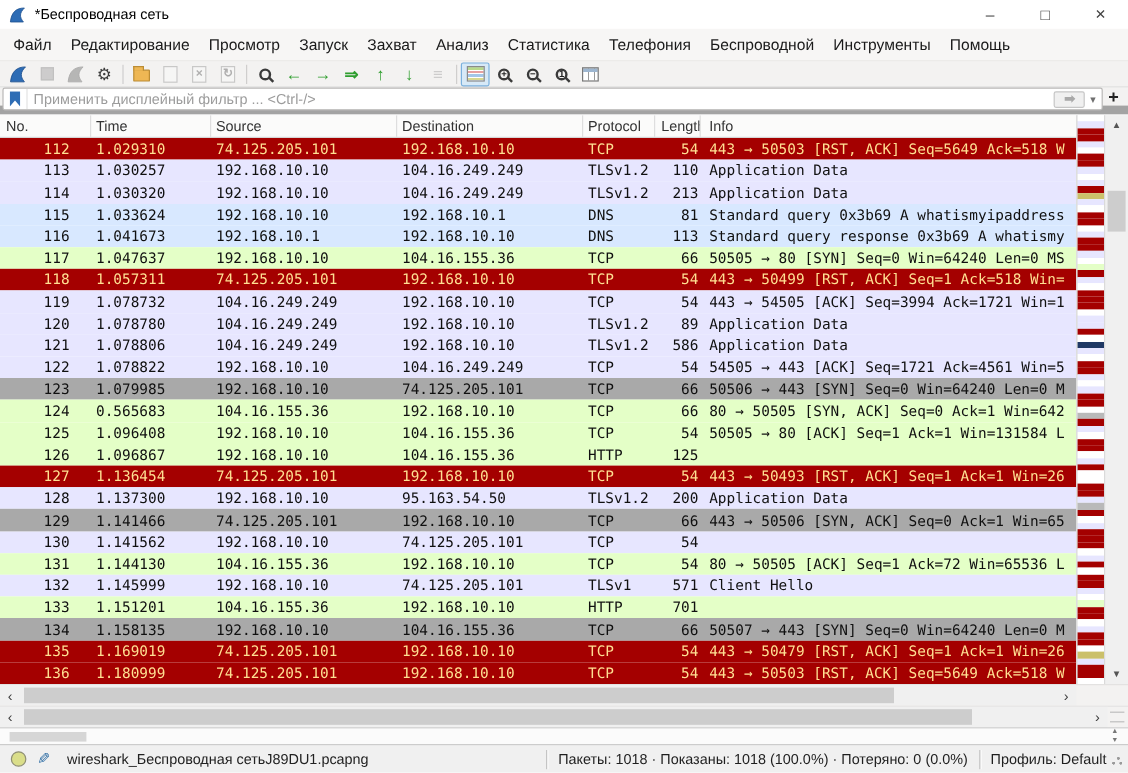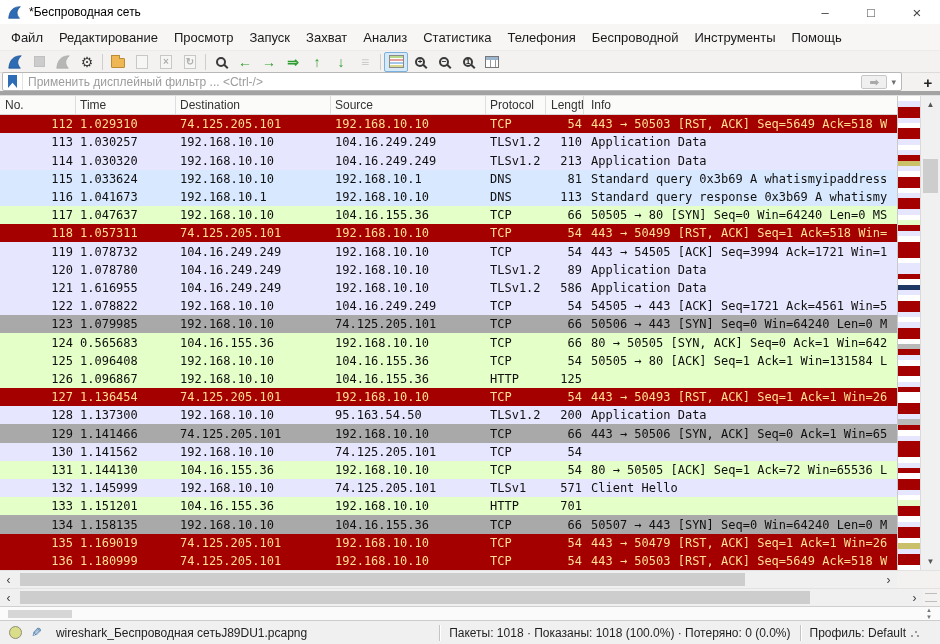--- a/index.html
+++ b/index.html
@@ -30,37 +30,37 @@
   .ic-doc { width:12px; height:14px; background:#fcfcfc; border:1px solid #8f8f8f; font-size:10px; line-height:12px; text-align:center; color:#555; font-weight:bold; }
   .ic-mag { width:10px; height:10px; border:2px solid #3a3a3a; border-radius:50%; position:relative; display:inline-block; }
   .ic-mag::after { content:""; position:absolute; width:2px; height:5px; background:#3a3a3a; bottom:-4px; right:-3px; transform:rotate(-45deg); }
   .ic-mag i { position:absolute; top:-2px; left:0px; width:6px; font-style:normal; font-weight:bold; font-size:8px; color:#222; text-align:center; }
   .ga { color:#2f9e2f; font-weight:bold; font-size:14px; line-height:14px; }
   .as { color:#9a9a9a; font-size:14px; font-weight:bold; }
   .ic-colorize { width:15px; height:13px; border:1px solid #8a8a8a; background:linear-gradient(#b9d98a 0 2px,#fff 2px 3px,#e7a0a0 3px 5px,#fff 5px 6px,#a4c6e8 6px 8px,#fff 8px 9px,#d8d890 9px 11px,#fff 11px 13px); }
   .ic-cols { width:14px; height:12px; border:1px solid #777; background-color:#fff; background-image:linear-gradient(#9db6d0 0 3px, rgba(0,0,0,0) 3px), linear-gradient(90deg, rgba(0,0,0,0) 0 4px, #999 4px 5px, rgba(0,0,0,0) 5px 9px, #999 9px 10px, rgba(0,0,0,0) 10px); }
 
   
-  .filterbar { height:22px; background:#f3f2f1; display:flex; align-items:flex-end; padding:0 3px 0 2px; border-bottom:4px solid #a3a3a3;gap:17px; }
+  .filterbar { height:22px; background:#f3f2f1; display:flex; align-items:flex-start; padding:0 3px 0 2px; border-bottom:7px solid #a3a3a3; }
   .filter-input { flex:1; height:19px; background:#fff; border:1px solid #b9b8b7; border-radius:2px; display:flex; align-items:center; overflow:hidden; }
   .bookmark-btn { width:20px; height:100%; display:flex; align-items:center; justify-content:center; border-right:1px solid #e3e3e3; }
   .ic-bookmark { width:9px; height:13px; background:#2e6db5; clip-path:polygon(0 0,100% 0,100% 100%,50% 60%,0 100%); }
   .filter-placeholder { color:#9c9c9c; font-size:12px; padding-left:5px; flex:1; white-space:nowrap; overflow:hidden; }
   .apply-btn { width:26px; height:14px; border:1px solid #c6c6c6; background:#f0f0f0; border-radius:2px; display:flex; align-items:center; justify-content:center; color:#a9a9a9; font-weight:bold; font-size:11px; line-height:10px; margin-right:3px; }
   .caret-btn { color:#6f6f6f; font-size:9px; padding:0 5px 0 1px; }
   .add-filter-btn { width:18px; text-align:center; font-size:15px; color:#222; font-weight:bold; }
 
   
   .packet-area { height:475px; display:flex; border-top:1px solid #e0e0e0; }
   .plist { width:897px; display:flex; flex-direction:column; overflow:hidden; }
   .phead { height:19px; display:flex; background:#fbfbfa; border-bottom:1px solid #d6d6d6; font-size:12px; color:#333; align-items:center; }
   .ph { height:100%; padding:2px 0 0 5px; border-right:1px solid #dedede; white-space:nowrap; overflow:hidden; }
   .rows { flex:1; display:flex; flex-direction:column; font-family:"DejaVu Sans Mono","Liberation Mono",monospace; font-size:12px; background:#fff; }
   .prow { flex:1; display:flex; align-items:center; white-space:nowrap; overflow:hidden; color:#101010; }
-  .c-no   { width:76px;  text-align:right; padding-right:3px; flex:none; }
+  .c-no   { width:76px;  text-align:right; padding-right:18px; flex:none; }
   .c-time { width:100px; padding-left:4px; flex:none; }
   .c-src  { width:155px; padding-left:4px; flex:none; }
   .c-dst  { width:155px; padding-left:4px; flex:none; }
   .c-proto{ width:60px;  padding-left:4px; flex:none; }
   .c-len  { width:38px;  text-align:right; padding-right:2px; flex:none; }
   .c-info { flex:1; padding-left:7px; overflow:hidden; }
   .phead .c-no { text-align:left; padding-left:5px; }
   .row-red      { background:#a40000; color:#ffdf92; }
   .row-lavender { background:#e7e6ff; }
   .row-blue     { background:#d8e8ff; }
@@ -86,21 +86,21 @@
   .strip { height:14px; background:#fbfbfb; border-top:1px solid #cfcfcf; position:relative; }
   .strip-box { position:absolute; left:8px; top:3px; width:64px; height:8px; background:#d6d6d6; }
   .strip-spin { position:absolute; right:8px; top:0px; font-size:6px; color:#777; line-height:7px; text-align:center; }
 
   
   .statusbar { height:24px; background:#f0f0f0; border-top:1px solid #cccccc; display:flex; align-items:center; font-size:12px; color:#1f1f1f; }
   .sb-left { display:flex; align-items:center; padding-left:9px; }
   .expert-dot { width:13px; height:13px; border-radius:50%; background:#dade8a; border:1px solid #8f8f74; }
   .comment-icon { font-size:13px; color:#2e6da4; margin-left:9px; transform:scaleX(-1); }
   .filename { margin-left:14px; color:#222; }
-  .sb-right { margin-left:auto; display:flex; align-items:center; padding-right:20px; }
+  .sb-right { margin-left:auto; display:flex; align-items:center; padding-right:4px; }
   .sb-sep { width:1px; height:16px; background:#c4c4c4; box-shadow:1px 0 0 #ffffff; margin:0 9px; }
   .grip-dots { width:10px; height:10px; margin-left:4px; background:radial-gradient(circle at 2px 8px,#9a9a9a 1px,rgba(0,0,0,0) 1.4px), radial-gradient(circle at 6px 4px,#9a9a9a 1px,rgba(0,0,0,0) 1.4px), radial-gradient(circle at 8px 8px,#9a9a9a 1px,rgba(0,0,0,0) 1.4px); }
 </style>
 </head>
 <body>
 
 <div class="titlebar">
   <svg width="15" height="15" viewBox="0 0 18 18">
     <path d="M2 16 C3 6 8 2 16 2 C11 7 11 11 15 16 Z" fill="#2d6cb5" stroke="#1c4f8e" stroke-width="0.8"></path>
   </svg>
@@ -212,22 +212,22 @@
     <span class="caret-btn">▾</span>
   </div>
   <span class="add-filter-btn">+</span>
 </div>
 
 <div class="packet-area">
   <div class="plist">
     <div class="phead">
       <span class="ph c-no">No.</span>
       <span class="ph c-time">Time</span>
+      <span class="ph c-src">Source</span>
       <span class="ph c-dst">Destination</span>
-      <span class="ph c-src">Source</span>
       <span class="ph c-proto">Protocol</span>
       <span class="ph c-len">Length</span>
       <span class="ph c-info" style="flex:1;border-right:none;">Info</span>
     </div>
     <div class="rows" id="rows">
         <div class="prow row-red">
           <span class="c-no">112</span>
           <span class="c-time">1.029310</span>
           <span class="c-src">74.125.205.101</span>
           <span class="c-dst">192.168.10.10</span>
@@ -302,21 +302,21 @@
           <span class="c-no">120</span>
           <span class="c-time">1.078780</span>
           <span class="c-src">104.16.249.249</span>
           <span class="c-dst">192.168.10.10</span>
           <span class="c-proto">TLSv1.2</span>
           <span class="c-len">89</span>
           <span class="c-info">Application Data</span>
         </div>
         <div class="prow row-lavender">
           <span class="c-no">121</span>
-          <span class="c-time">1.616955</span>
+          <span class="c-time">1.078806</span>
           <span class="c-src">104.16.249.249</span>
           <span class="c-dst">192.168.10.10</span>
           <span class="c-proto">TLSv1.2</span>
           <span class="c-len">586</span>
           <span class="c-info">Application Data</span>
         </div>
         <div class="prow row-lavender">
           <span class="c-no">122</span>
           <span class="c-time">1.078822</span>
           <span class="c-src">192.168.10.10</span>

